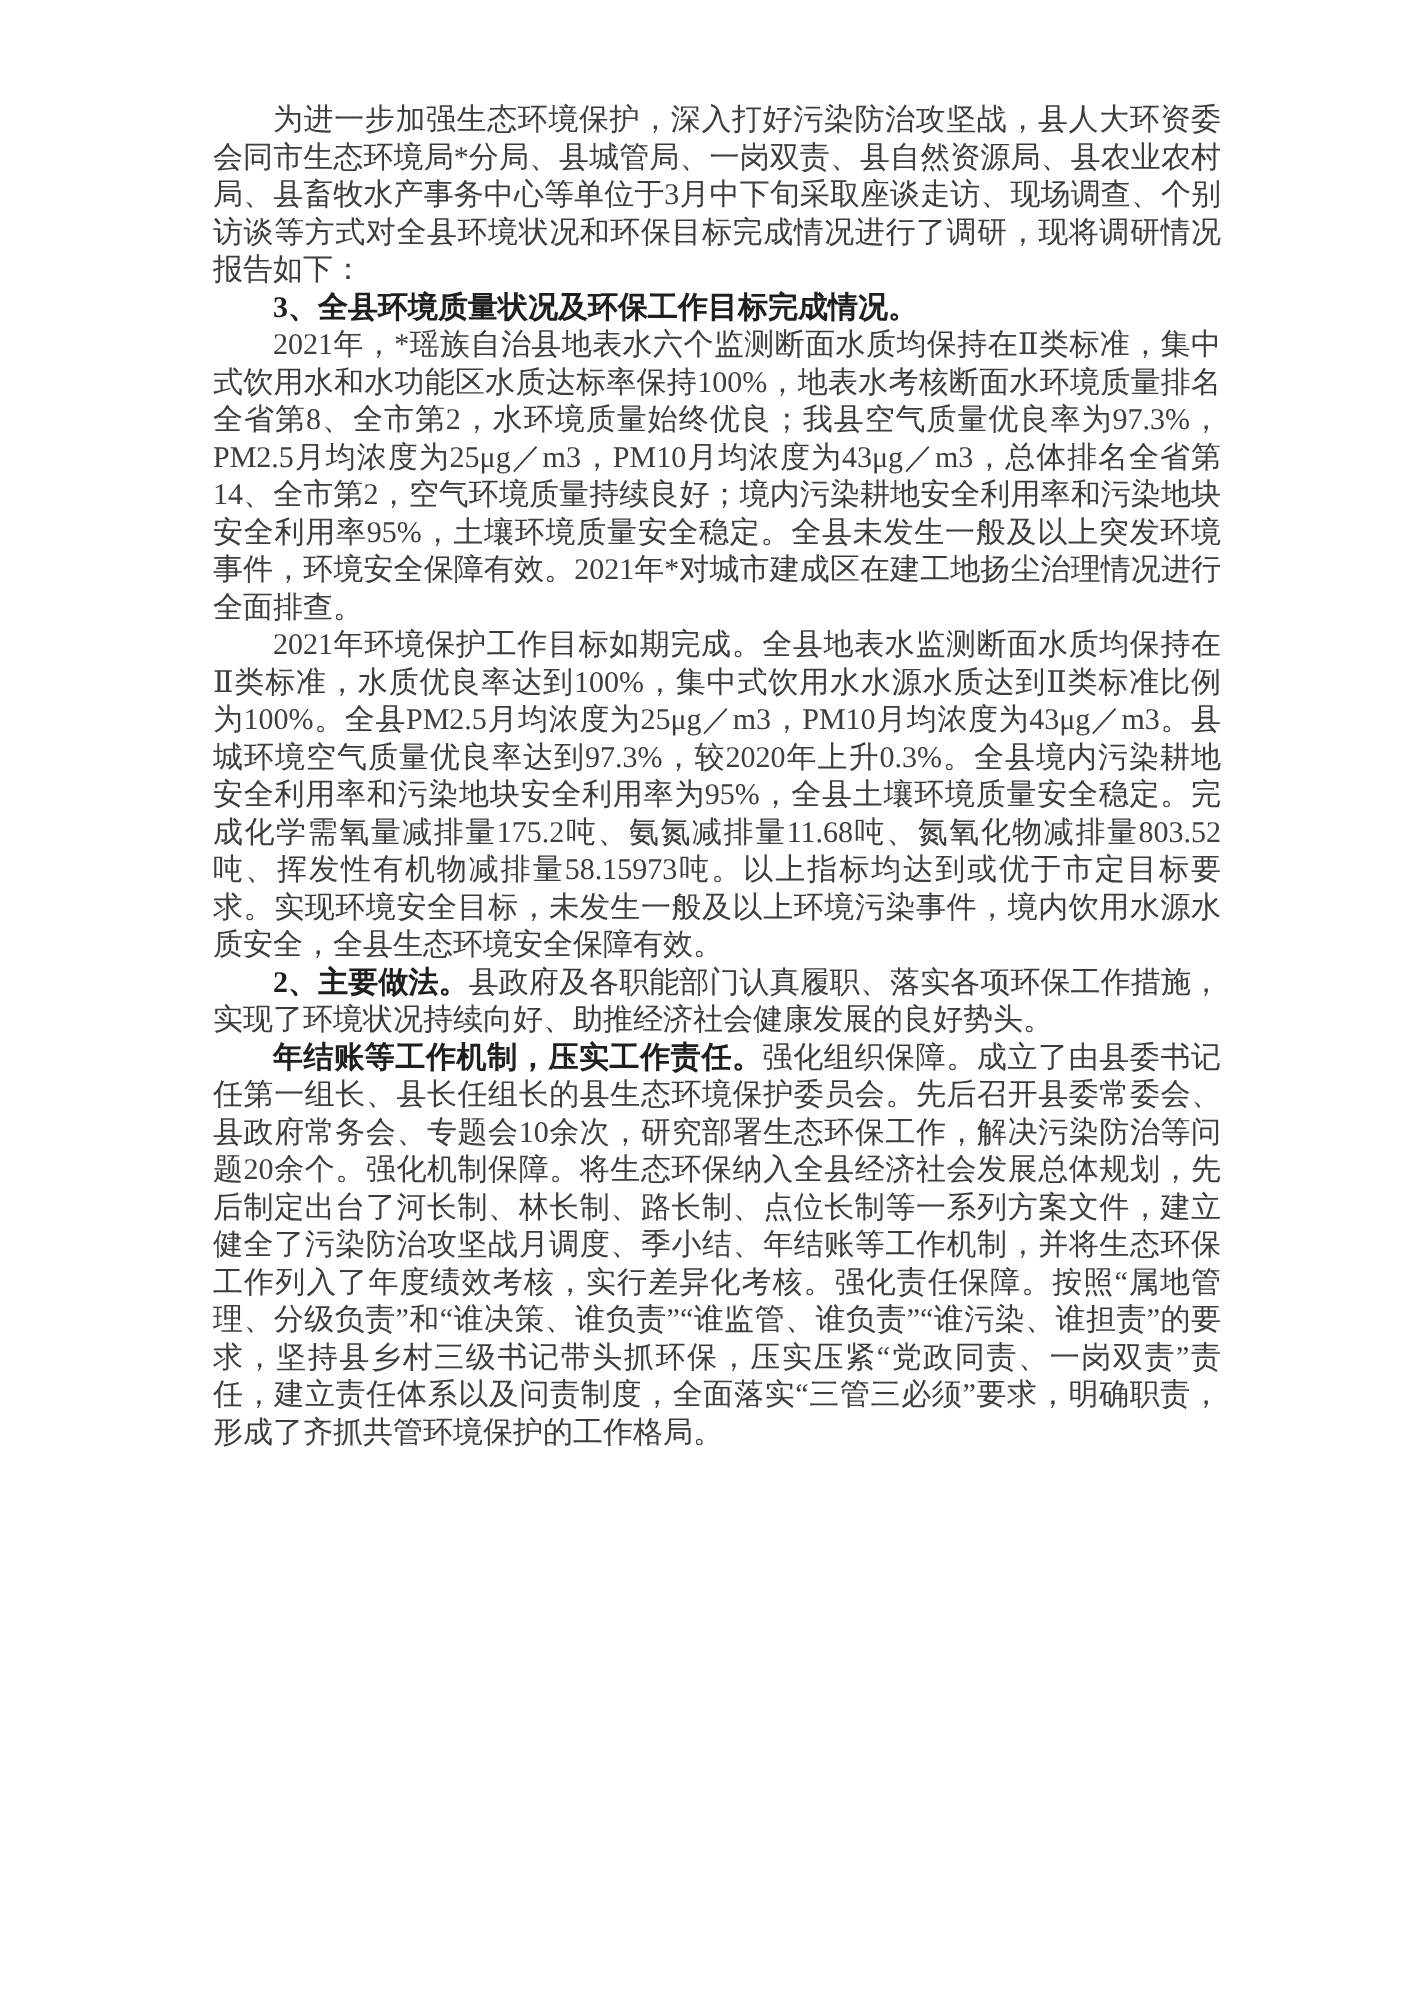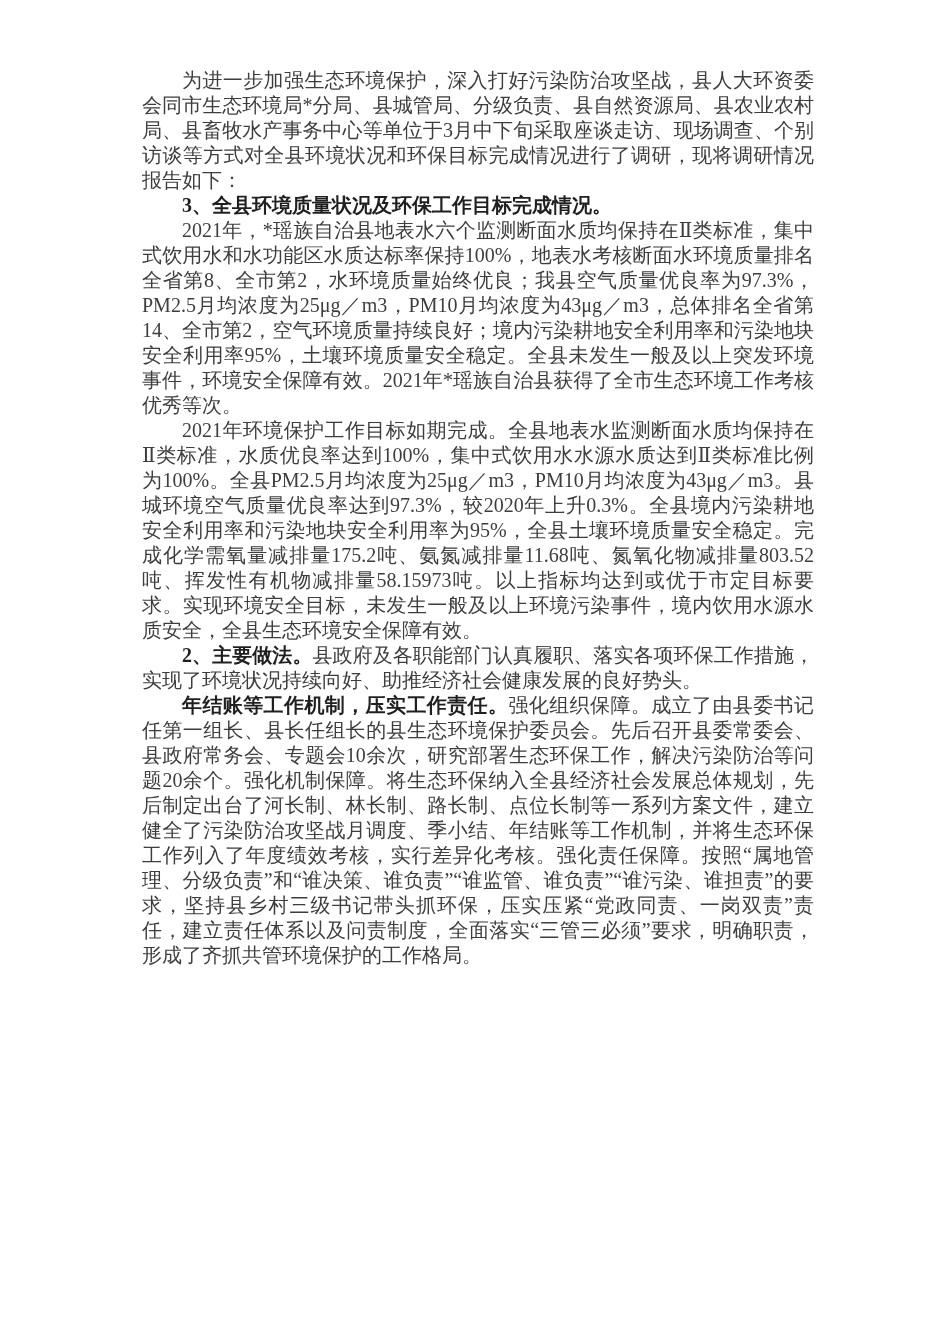--- a/index.html
+++ b/index.html
@@ -46,20 +46,20 @@
   .para b {
     font-weight: bold;
     color: #1f1f1f;
   }
 </style>
 </head>
 <body>
 
 <div class="page">
   <div class="doc-body">
-      <p class="para body">为进一步加强生态环境保护，深入打好污染防治攻坚战，县人大环资委会同市生态环境局*分局、县城管局、分级负责、县自然资源局、县农业农村局、县畜牧水产事务中心等单位于3月中下旬采取座谈走访、现场调查、个别访谈等方式对全县环境状况和环保目标完成情况进行了调研，现将调研情况报告如下：</p>
+      <p class="para body">为进一步加强生态环境保护，深入打好污染防治攻坚战，县人大环资委会同市生态环境局*分局、县城管局、一岗双责、县自然资源局、县农业农村局、县畜牧水产事务中心等单位于3月中下旬采取座谈走访、现场调查、个别访谈等方式对全县环境状况和环保目标完成情况进行了调研，现将调研情况报告如下：</p>
       <p class="para heading2">3、全县环境质量状况及环保工作目标完成情况。</p>
-      <p class="para body">2021年，*瑶族自治县地表水六个监测断面水质均保持在Ⅱ类标准，集中式饮用水和水功能区水质达标率保持100%，地表水考核断面水环境质量排名全省第8、全市第2，水环境质量始终优良；我县空气质量优良率为97.3%，PM2.5月均浓度为25μg／m3，PM10月均浓度为43μg／m3，总体排名全省第14、全市第2，空气环境质量持续良好；境内污染耕地安全利用率和污染地块安全利用率95%，土壤环境质量安全稳定。全县未发生一般及以上突发环境事件，环境安全保障有效。2021年*瑶族自治县获得了全市生态环境工作考核优秀等次。</p>
+      <p class="para body">2021年，*瑶族自治县地表水六个监测断面水质均保持在Ⅱ类标准，集中式饮用水和水功能区水质达标率保持100%，地表水考核断面水环境质量排名全省第8、全市第2，水环境质量始终优良；我县空气质量优良率为97.3%，PM2.5月均浓度为25μg／m3，PM10月均浓度为43μg／m3，总体排名全省第14、全市第2，空气环境质量持续良好；境内污染耕地安全利用率和污染地块安全利用率95%，土壤环境质量安全稳定。全县未发生一般及以上突发环境事件，环境安全保障有效。2021年*对城市建成区在建工地扬尘治理情况进行全面排查。</p>
       <p class="para body">2021年环境保护工作目标如期完成。全县地表水监测断面水质均保持在Ⅱ类标准，水质优良率达到100%，集中式饮用水水源水质达到Ⅱ类标准比例为100%。全县PM2.5月均浓度为25μg／m3，PM10月均浓度为43μg／m3。县城环境空气质量优良率达到97.3%，较2020年上升0.3%。全县境内污染耕地安全利用率和污染地块安全利用率为95%，全县土壤环境质量安全稳定。完成化学需氧量减排量175.2吨、氨氮减排量11.68吨、氮氧化物减排量803.52吨、挥发性有机物减排量58.15973吨。以上指标均达到或优于市定目标要求。实现环境安全目标，未发生一般及以上环境污染事件，境内饮用水源水质安全，全县生态环境安全保障有效。</p>
       <p class="para body"><b>2、主要做法。</b>县政府及各职能部门认真履职、落实各项环保工作措施，实现了环境状况持续向好、助推经济社会健康发展的良好势头。</p>
       <p class="para body"><b>年结账等工作机制，压实工作责任。</b>强化组织保障。成立了由县委书记任第一组长、县长任组长的县生态环境保护委员会。先后召开县委常委会、县政府常务会、专题会10余次，研究部署生态环保工作，解决污染防治等问题20余个。强化机制保障。将生态环保纳入全县经济社会发展总体规划，先后制定出台了河长制、林长制、路长制、点位长制等一系列方案文件，建立健全了污染防治攻坚战月调度、季小结、年结账等工作机制，并将生态环保工作列入了年度绩效考核，实行差异化考核。强化责任保障。按照“属地管理、分级负责”和“谁决策、谁负责”“谁监管、谁负责”“谁污染、谁担责”的要求，坚持县乡村三级书记带头抓环保，压实压紧“党政同责、一岗双责”责任，建立责任体系以及问责制度，全面落实“三管三必须”要求，明确职责，形成了齐抓共管环境保护的工作格局。</p>
     </div>
 </div>
 
 </body></html>

